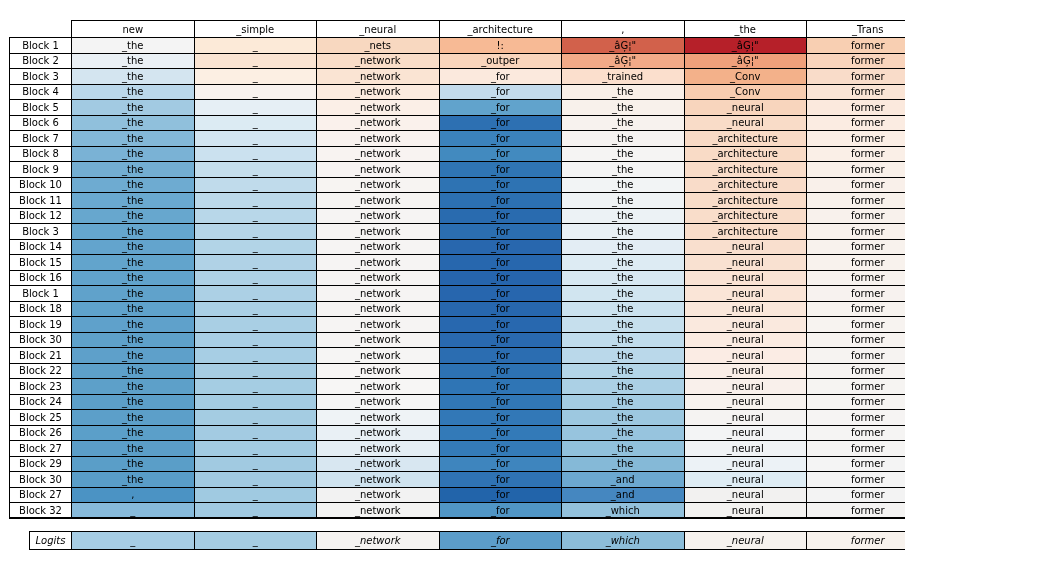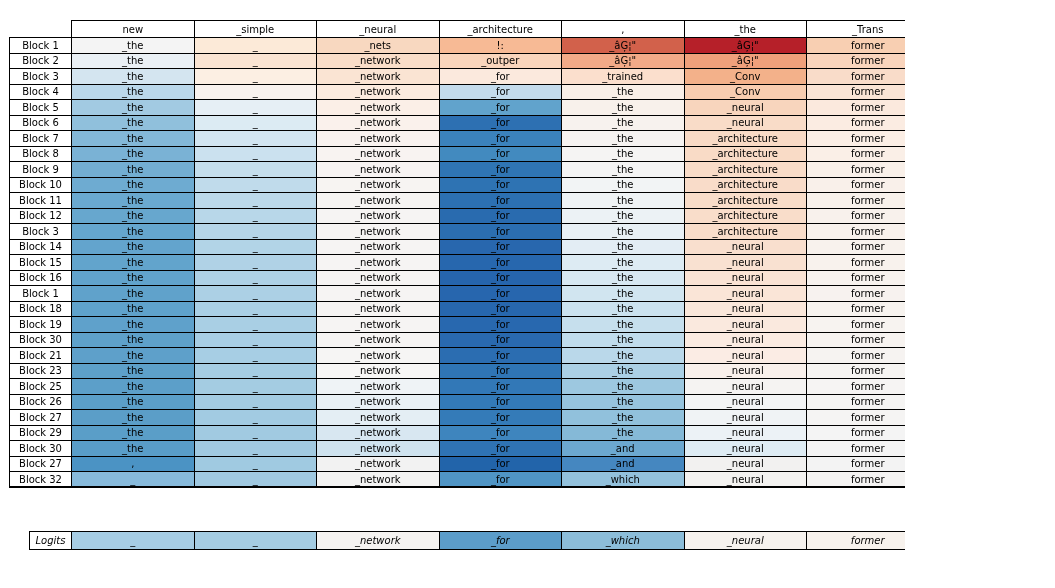--- a/index.html
+++ b/index.html
@@ -287,31 +287,53 @@
           <td style="background: rgb(94, 160, 202);">_the</td>
           <td style="background: rgb(167, 206, 228);">_</td>
           <td style="background: rgb(246, 245, 244);">_network</td>
           <td style="background: rgb(43, 109, 177);">_for</td>
           <td style="background: rgb(186, 216, 234);">_the</td>
           <td style="background: rgb(251, 236, 228);">_neural</td>
           <td style="background: rgb(246, 243, 241);">former</td>
           <td style="background: rgb(157, 200, 224);">,</td>
         </tr>
         <tr>
+          <td class="row-label">Block 22</td>
+          <td style="background: rgb(93, 160, 202);">_the</td>
+          <td style="background: rgb(166, 205, 227);">_</td>
+          <td style="background: rgb(247, 245, 244);">_network</td>
+          <td style="background: rgb(45, 114, 179);">_for</td>
+          <td style="background: rgb(179, 213, 232);">_the</td>
+          <td style="background: rgb(250, 238, 231);">_neural</td>
+          <td style="background: rgb(246, 243, 241);">former</td>
+          <td style="background: rgb(153, 198, 223);">,</td>
+        </tr>
+        <tr>
           <td class="row-label">Block 23</td>
           <td style="background: rgb(93, 160, 201);">_the</td>
           <td style="background: rgb(165, 205, 227);">_</td>
           <td style="background: rgb(247, 246, 245);">_network</td>
           <td style="background: rgb(47, 117, 181);">_for</td>
           <td style="background: rgb(171, 208, 229);">_the</td>
           <td style="background: rgb(249, 240, 235);">_neural</td>
           <td style="background: rgb(246, 244, 242);">former</td>
           <td style="background: rgb(149, 195, 221);">,</td>
         </tr>
         <tr>
+          <td class="row-label">Block 24</td>
+          <td style="background: rgb(92, 159, 201);">_the</td>
+          <td style="background: rgb(164, 204, 227);">_</td>
+          <td style="background: rgb(245, 245, 245);">_network</td>
+          <td style="background: rgb(49, 119, 182);">_for</td>
+          <td style="background: rgb(164, 204, 227);">_the</td>
+          <td style="background: rgb(247, 242, 238);">_neural</td>
+          <td style="background: rgb(246, 244, 242);">former</td>
+          <td style="background: rgb(145, 193, 220);">,</td>
+        </tr>
+        <tr>
           <td class="row-label">Block 25</td>
           <td style="background: rgb(92, 159, 201);">_the</td>
           <td style="background: rgb(164, 204, 226);">_</td>
           <td style="background: rgb(239, 243, 246);">_network</td>
           <td style="background: rgb(50, 120, 183);">_for</td>
           <td style="background: rgb(157, 200, 224);">_the</td>
           <td style="background: rgb(245, 243, 242);">_neural</td>
           <td style="background: rgb(246, 244, 243);">former</td>
           <td style="background: rgb(141, 190, 218);">,</td>
         </tr>

